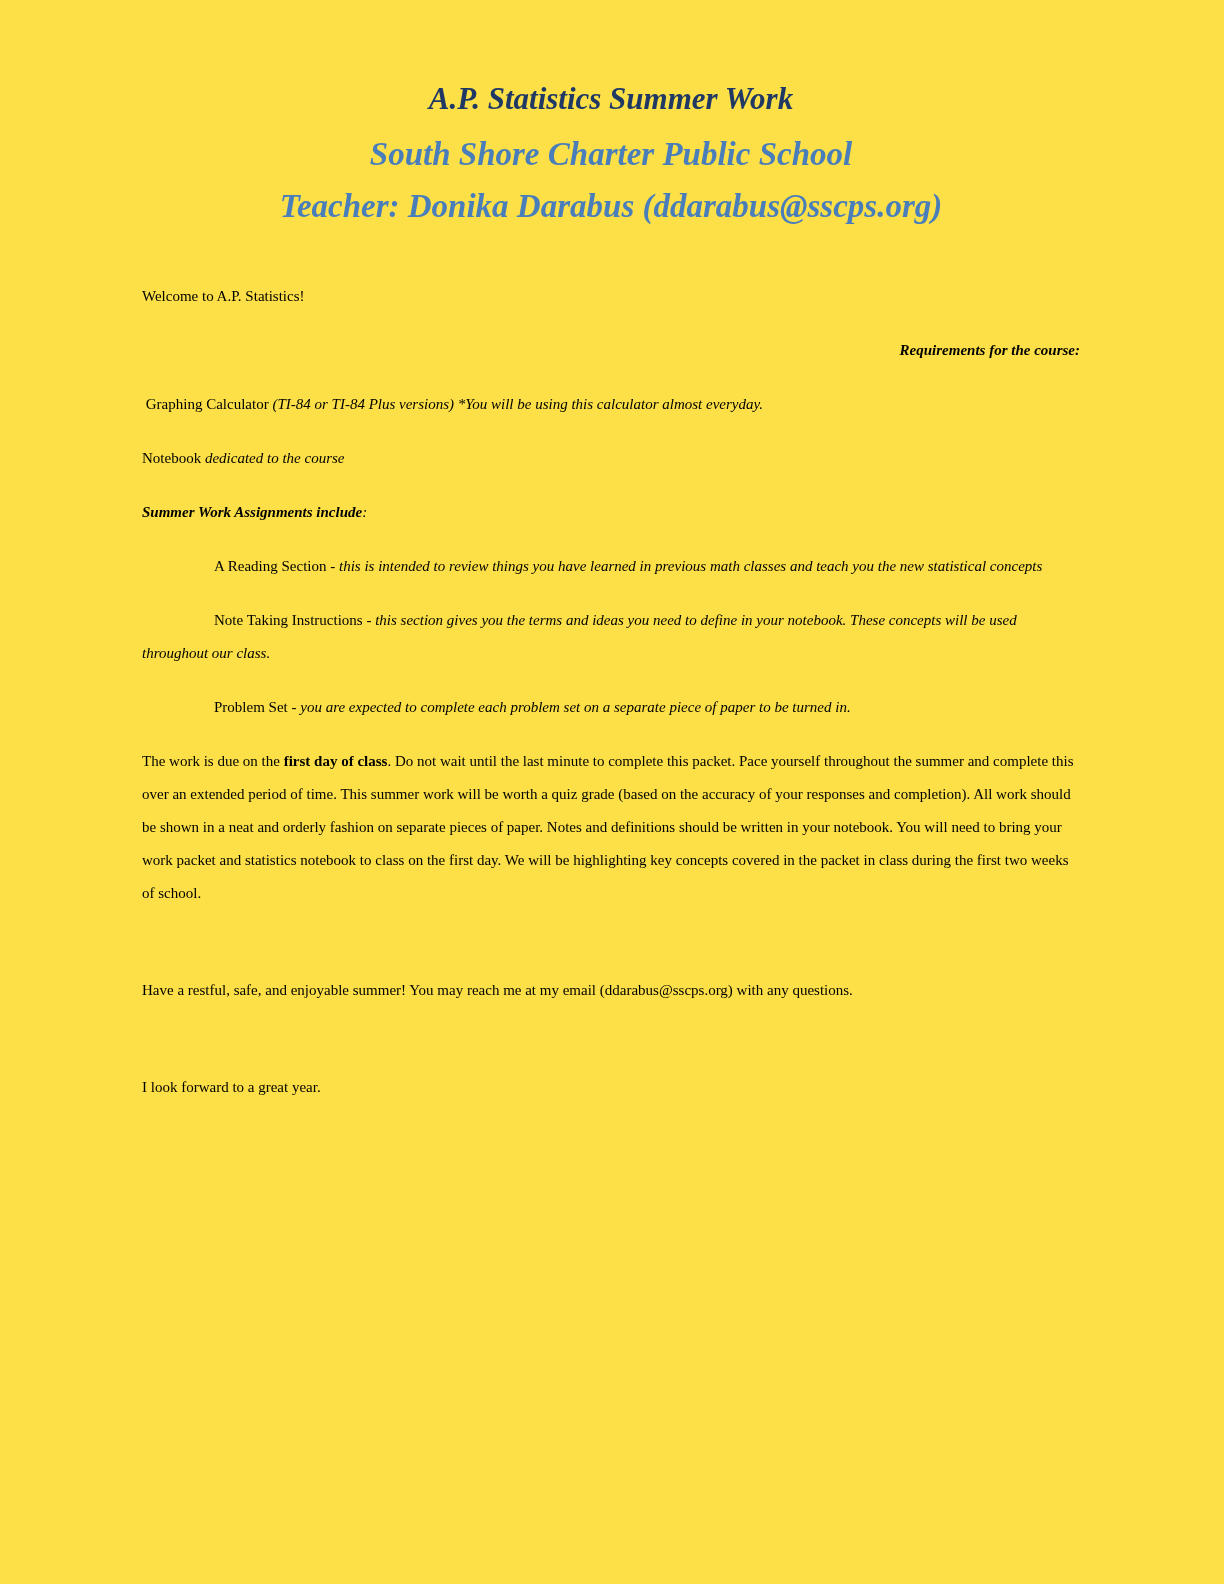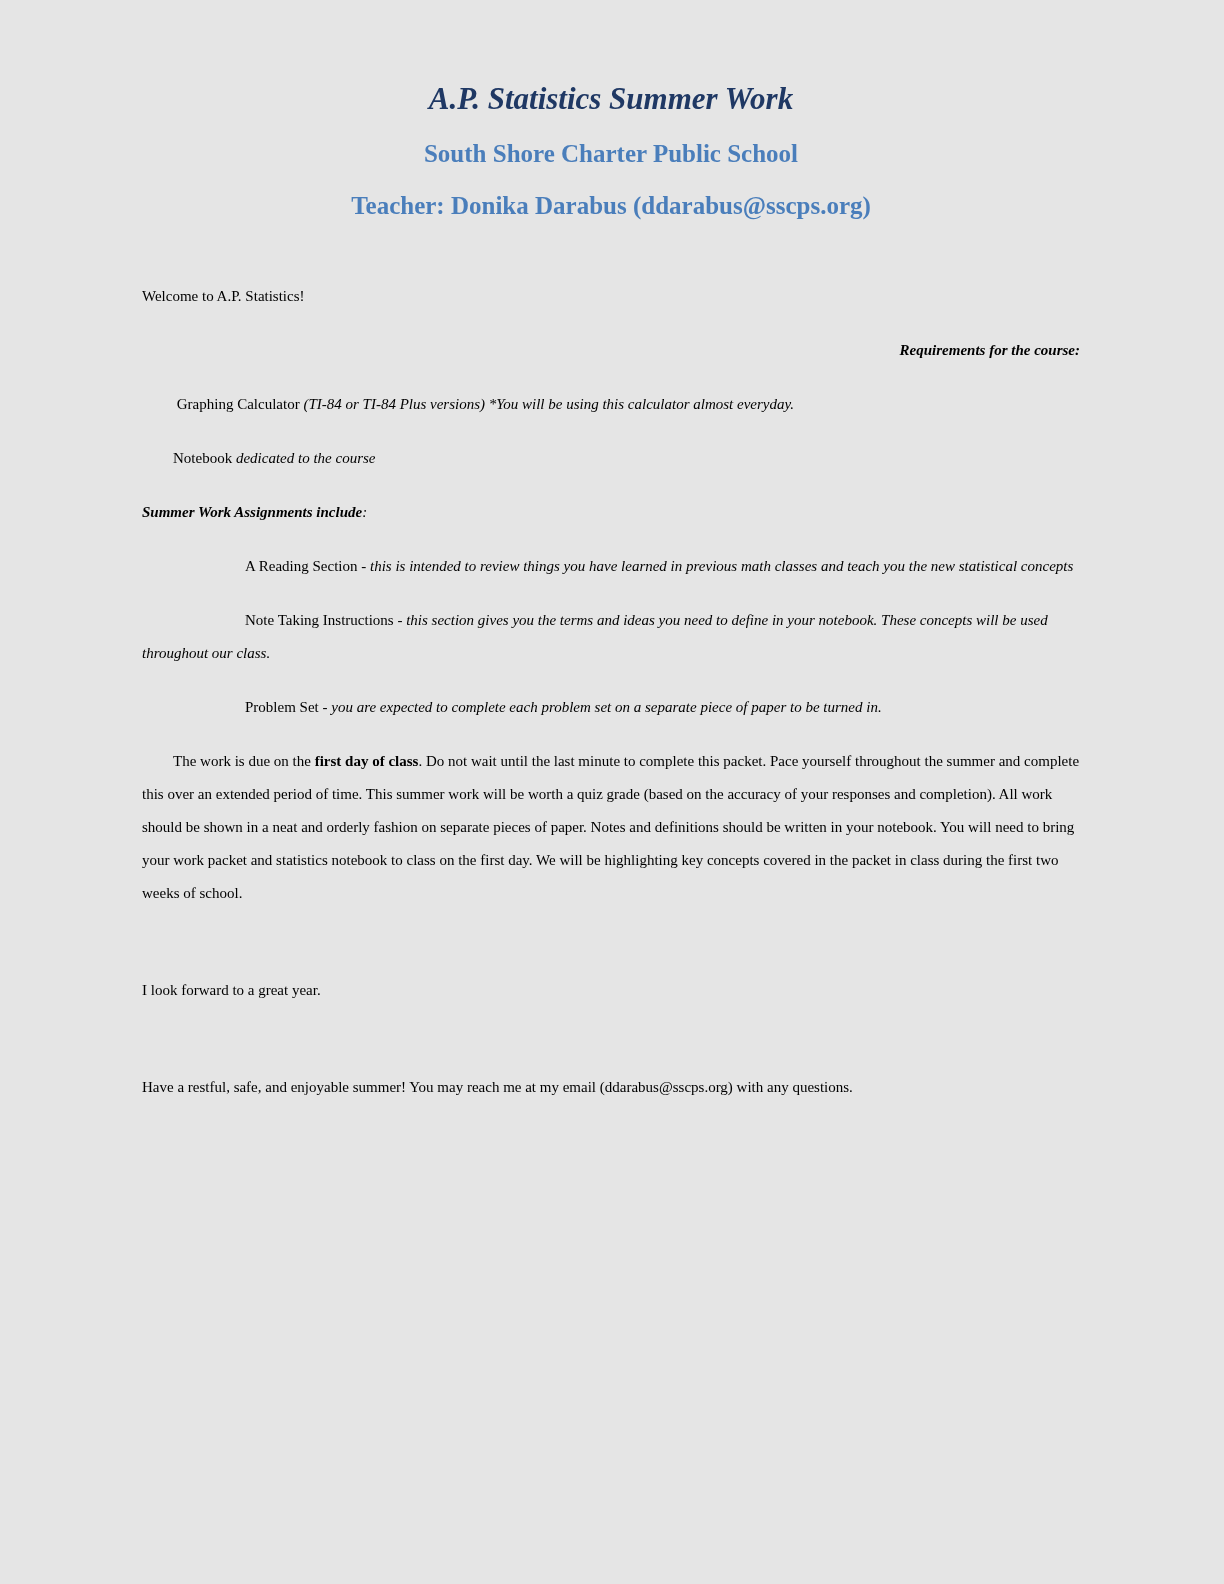--- a/index.html
+++ b/index.html
@@ -11,48 +11,49 @@
     width: 1224px;
     min-height: 1584px;
     font-family: "Liberation Serif", "DejaVu Serif", serif;
     color: #000000;
   }
   .page {
     box-sizing: border-box;
     width: 1224px;
     min-height: 1584px;
     padding: 78px 144px 40px 142px;
-    background: #e5e5e5;
+    background: #fde047;
   }
   header { text-align: center; }
   .doc-title {
     font-size: 31px;
     line-height: 42px;
     font-weight: bold;
     font-style: italic;
     color: #1f3864;
     margin: 0 0 18px 0;
   }
   .doc-subtitle {
-    font-size: 25px;
+    font-size: 33px;
     line-height: 32px;
     font-weight: bold;
+    font-style: italic;
     color: #4a7ebb;
     margin: 0 0 20px 0;
   }
   .doc-subtitle.teacher { margin-bottom: 58px; }
   main p {
     font-size: 15px;
     line-height: 33px;
     margin: 0 0 21px 0;
   }
   .bi { font-weight: bold; font-style: italic; text-align: right; }
   .it { font-style: italic; }
   .b  { font-weight: bold; text-align: center; }
-  .pre { white-space: pre-wrap; margin-left: 31px; }
+  .pre { white-space: pre-wrap; }
   .indent { text-indent: 72px; }
   .big-gap { margin-top: 64px; }
 </style>
 </head>
 <body>
 
 <div class="page">
 
   <header>
     <h1 class="doc-title">A.P. Statistics Summer Work</h1>
@@ -73,19 +74,19 @@
     <p><span class="bi">Summer Work Assignments include</span><span class="it">:</span></p>
 
     <p class="indent"><span class="pre">A Reading Section - </span><span class="it">this is intended to review things you have learned in previous math classes and teach you the new statistical concepts</span></p>
 
     <p class="indent"><span class="pre">Note Taking Instructions - </span><span class="it">this section gives you the terms and ideas you need to define in your notebook. These concepts will be used throughout our class.</span></p>
 
     <p class="indent"><span class="pre">Problem Set - </span><span class="it">you are expected to complete each problem set on a separate piece of paper to be turned in.</span></p>
 
     <p><span class="pre">The work is due on the </span><span class="b">first day of class</span><span>. Do not wait until the last minute to complete this packet. Pace yourself throughout the summer and complete this over an extended period of time. This summer work will be worth a quiz grade (based on the accuracy of your responses and completion). All work should be shown in a neat and orderly fashion on separate pieces of paper. Notes and definitions should be written in your notebook. You will need to bring your work packet and statistics notebook to class on the first day. We will be highlighting key concepts covered in the packet in class during the first two weeks of school.</span></p>
 
+    <p class="big-gap">Have a restful, safe, and enjoyable summer! You may reach me at my email (ddarabus@sscps.org) with any questions.</p>
+
     <p class="big-gap">I look forward to a great year.</p>
-
-    <p class="big-gap">Have a restful, safe, and enjoyable summer! You may reach me at my email (ddarabus@sscps.org) with any questions.</p>
 
 
   </main>
 </div>
 
 </body></html>

